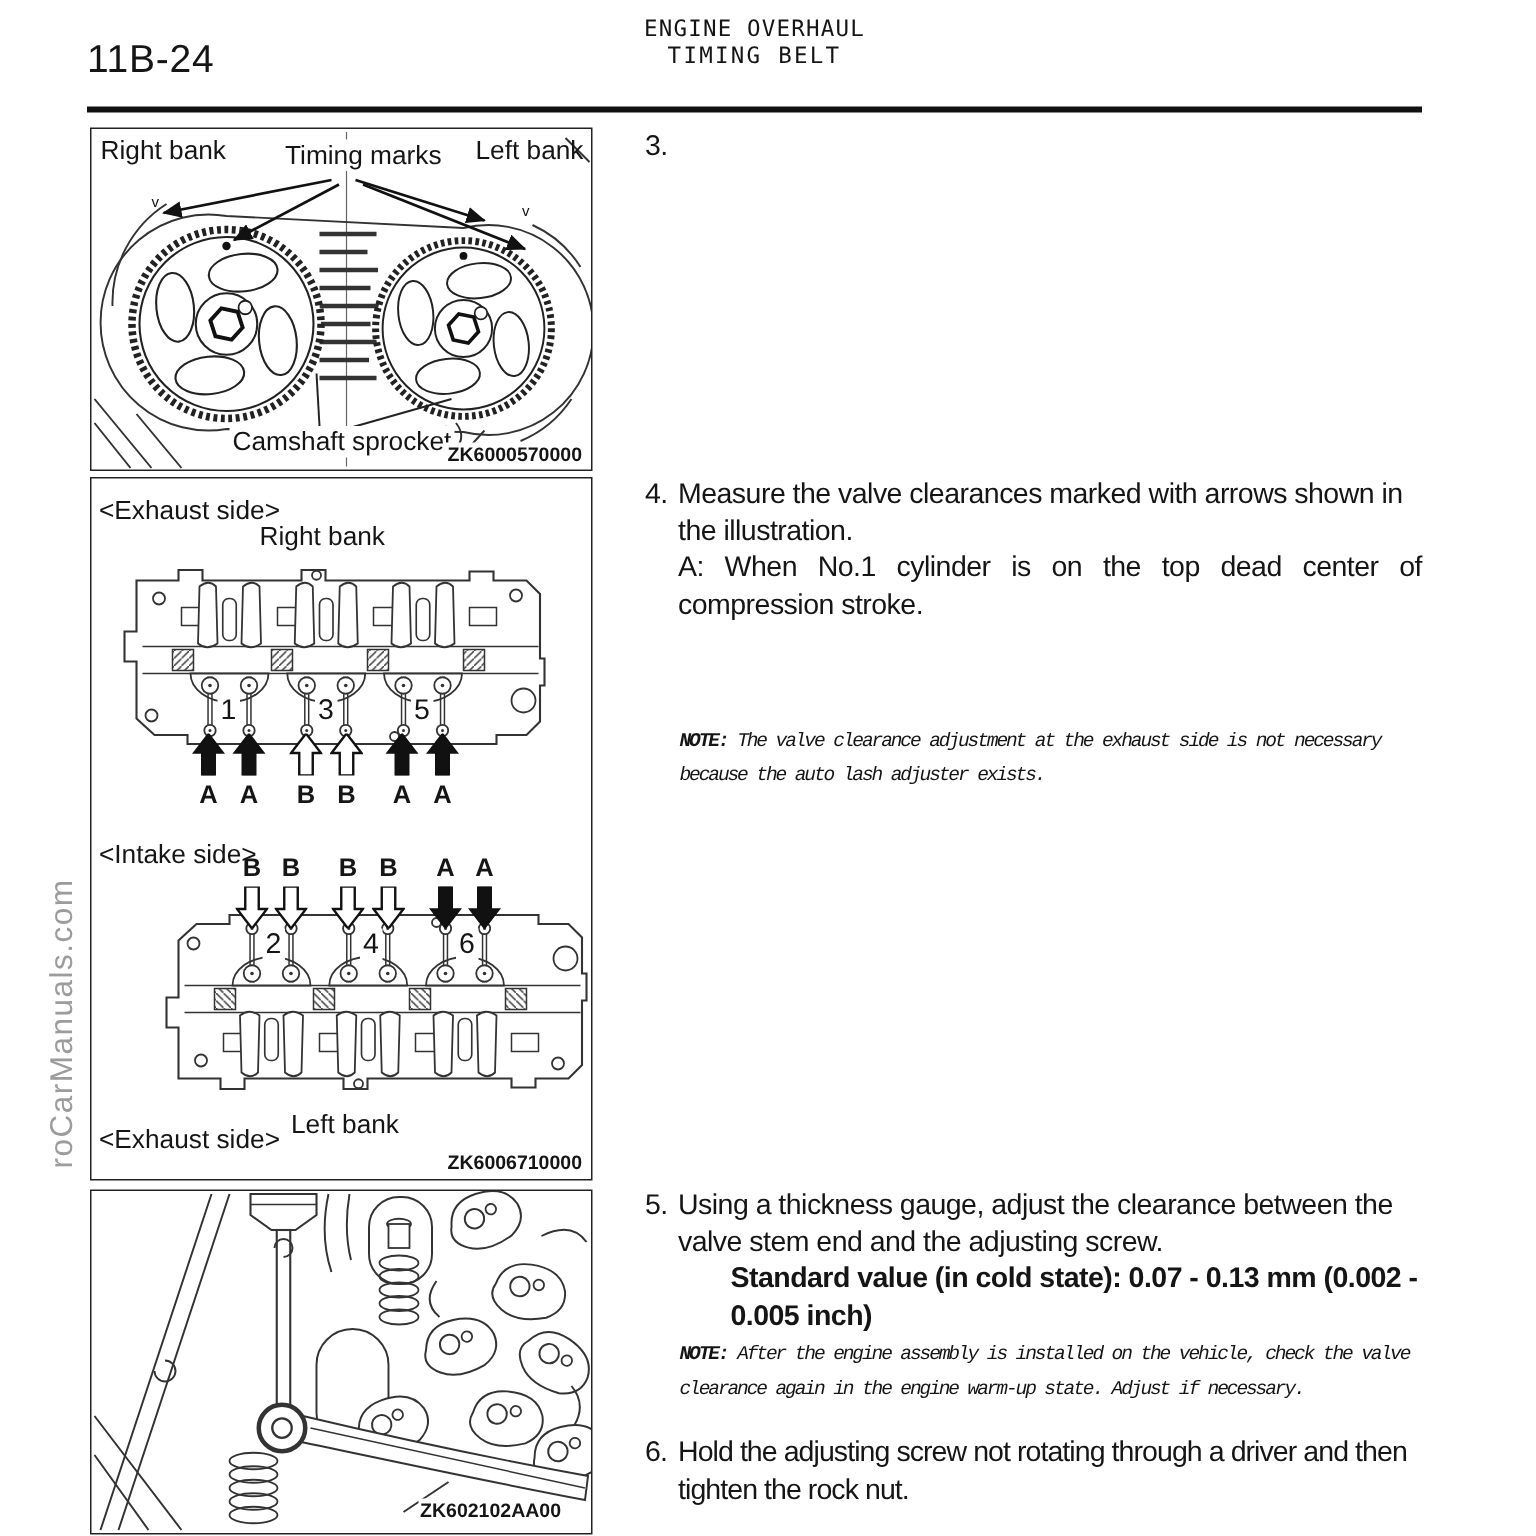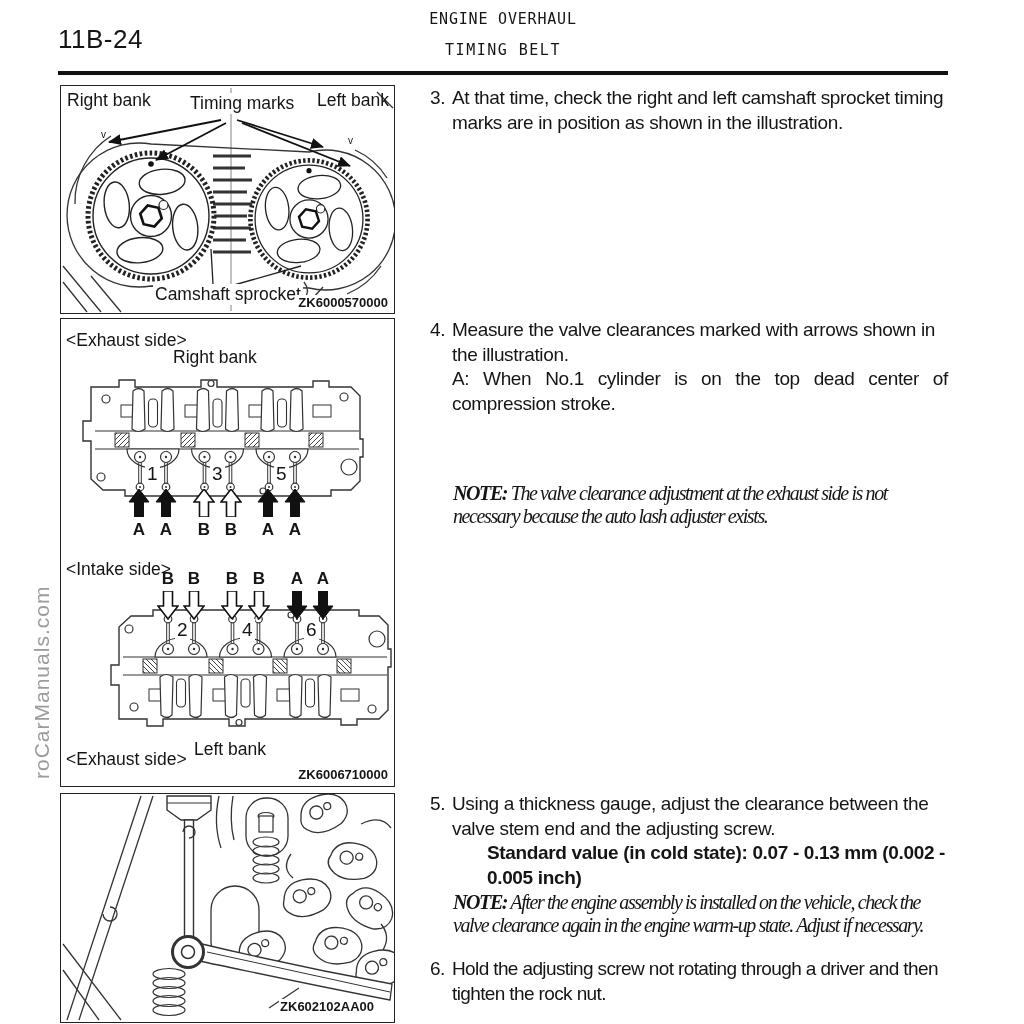--- a/index.html
+++ b/index.html
@@ -1,19 +1,19 @@
 <!DOCTYPE html>
 <html><head>
 <meta charset="utf-8">
 <style>
   html,body{margin:0;padding:0;background:#fff;}
   .page{position:relative;width:1024px;height:1024px;background:#fff;font-family:"Liberation Sans",sans-serif;color:#151515;overflow:hidden;}
   .hdr-num{position:absolute;left:58px;top:24px;font-size:26px;letter-spacing:.5px;}
   .hdr-c{position:absolute;left:0;top:10px;width:1006px;text-align:center;font-family:"DejaVu Sans Mono",monospace;font-size:15px;letter-spacing:.8px;}
-  .hdr-c .l2{margin-top:13px;letter-spacing:1.5px;}
+  .hdr-c .l2{letter-spacing:1.5px;}
   .rule{position:absolute;left:58px;top:71px;width:890px;height:4px;background:#111;}
   .wm{position:absolute;left:30px;top:553px;height:226px;width:24px;writing-mode:vertical-rl;transform:rotate(180deg);font-size:21px;color:#9c9c9c;letter-spacing:1px;}
   .frame{position:absolute;border:1.6px solid #222;background:#fff;}
   #f1{left:60px;top:85px;width:333px;height:227px;}
   #f2{left:60px;top:318px;width:333px;height:467px;}
   #f3{left:60px;top:793px;width:333px;height:228px;}
   .flabel{position:absolute;font-size:17.5px;white-space:nowrap;}
   .wbg{background:#fff;padding:0 2px;}
   .fcode{position:absolute;font-size:13px;font-weight:bold;white-space:nowrap;background:#fff;padding:0 1px;}
   .num{position:absolute;font-size:19px;background:#fff;padding:0 2px;}
@@ -22,21 +22,21 @@
   .arrow-slot svg{display:block;}
   .arrow-slot.down{transform:rotate(180deg);}
   .af polygon{fill:#111;stroke:#111;}
   .ah polygon{fill:#fff;stroke:#111;stroke-width:1.6px;}
   .col{position:absolute;left:430px;top:0;width:518px;}
   .step{position:absolute;left:0;width:518px;padding-left:22px;box-sizing:border-box;font-size:19px;line-height:24.5px;letter-spacing:-.35px;}
   .step .n{position:absolute;left:0;top:0;}
   .s6{letter-spacing:-.62px;}
   .jp{text-align:justify;margin:0;}
   .std{font-weight:bold;margin-left:35px;}
-  .note{position:absolute;left:0;width:518px;padding-left:23px;box-sizing:border-box;font-family:Liberation Serif, serif;font-style:italic;font-size:20px;line-height:23px;letter-spacing:-1.4px;}
+  .note{position:absolute;left:0;width:518px;padding-left:23px;box-sizing:border-box;font-family:Liberation Mono, monospace;font-style:italic;font-size:13px;line-height:23px;letter-spacing:-1.4px;}
   .note b{font-weight:bold;}
   svg .ln{stroke:#333;stroke-width:1.3;fill:none;}
 </style>
 </head>
 <body>
 
 <div class="page">
   <div class="hdr-num">11B-24</div>
   <div class="hdr-c">
     <div>ENGINE OVERHAUL</div>
@@ -307,21 +307,20 @@
         <ellipse cx="108" cy="216" rx="16" ry="5.5"></ellipse>
       </g>
       <path class="ln" d="M42,120 a7,7 0 1 0 7,-7 M122,38 a6,6 0 1 1 6,6 M208,214 l30,-20"></path>
     </svg>
     <span class="fcode" style="right:19px;bottom:8px;">ZK602102AA00</span>
   </div>
 
   <div class="col">
     <div class="step" style="top:86px;">
       <span class="n">3.</span>
-      <span>At that time, check the right and left camshaft sprocket timing marks are in position as shown in the illustration.</span>
     </div>
     <div class="step" style="top:318px;">
       <span class="n">4.</span>
       <span>Measure the valve clearances marked with arrows shown in the illustration.</span>
       <p class="jp">A: When No.1 cylinder is on the top dead center of compression stroke.</p>
     </div>
     <div class="note" style="top:482px;">
       <b>NOTE:</b> <span>The valve clearance adjustment at the exhaust side is not necessary because the auto lash adjuster exists.</span>
     </div>
     <div class="step" style="top:792px;">

